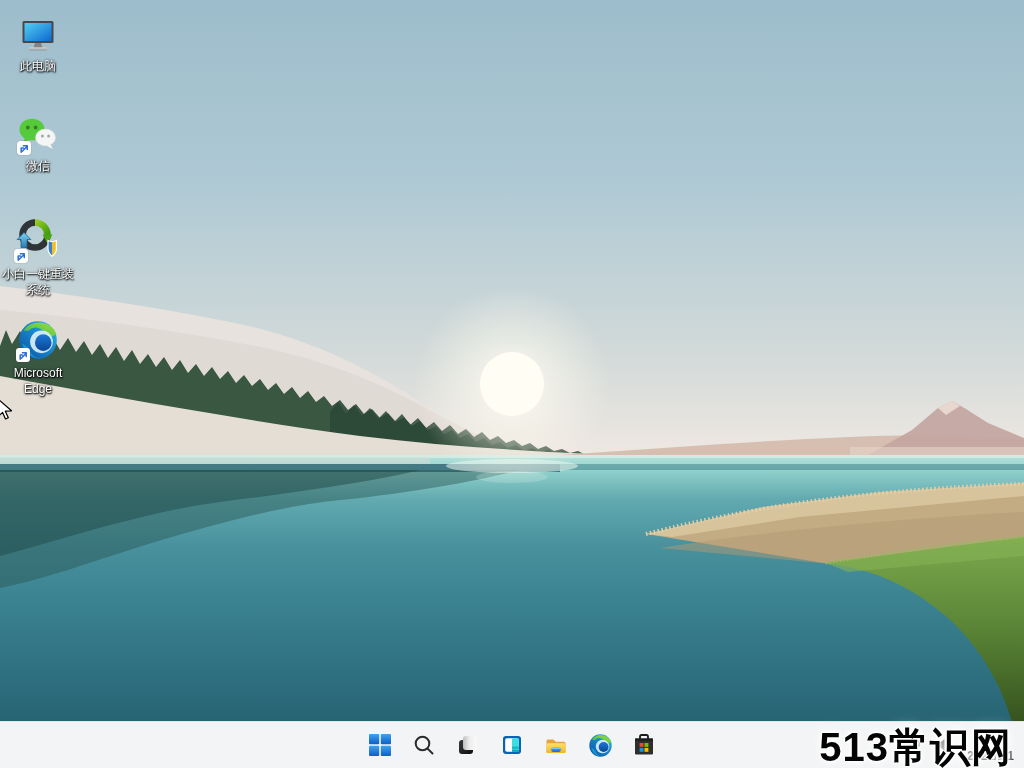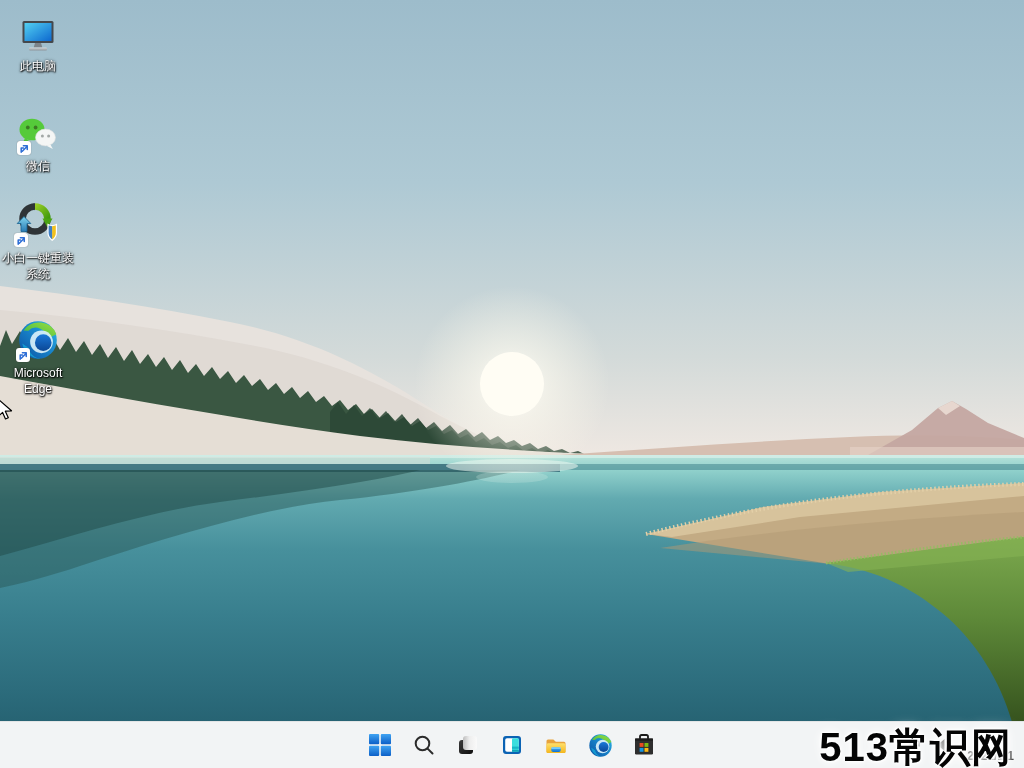--- a/index.html
+++ b/index.html
@@ -193,21 +193,21 @@
     </svg>
     <span class="shortcut-badge">
       <svg width="11" height="11">
           <use href="#shortcut-arrow" width="11" height="11"></use>
         </svg>
     </span>
   </div>
   <div class="icon-label">微信</div>
 </div>
 
-<div class="icon-cell" style="top:200px">
+<div class="icon-cell" style="top:216px">
   <div class="icon-glyph">
     <svg width="46" height="44" viewBox="0 0 46 44">
       <path d="M20,4.5 A12.5,12.5 0 1 0 32.5,17" fill="none" stroke="#2f3437" stroke-width="6.5"></path>
       <path d="M20,4.5 A12.5,12.5 0 0 1 32.5,17" fill="none" stroke="url(#g-arrgreen)" stroke-width="6.5"></path>
       <path d="M27.5,16.5 L37.5,16.5 L32.5,25.5 Z" fill="#4aa314"></path>
       <path d="M19.5,1.2 L19.5,8.3 L11.5,4.8 Z" fill="#2f3437"></path>
       <polygon points="9,14.5 15.8,21.5 12,21.5 12,29.5 6,29.5 6,21.5 2.2,21.5" fill="url(#g-bluearr)" stroke="#17618f" stroke-width=".8"></polygon>
       <path d="M33,22.5 C34.4,23.2 35.8,23.6 37.2,23.6 L37.2,38.3 C36,37.4 33,35 33,30.8 Z" fill="#3f7fc2"></path>
       <path d="M41.4,22.5 C40,23.2 38.6,23.6 37.2,23.6 L37.2,38.3 C38.4,37.4 41.4,35 41.4,30.8 Z" fill="#f2c11d"></path>
       <path d="M33,22.5 C35.8,23.9 38.6,23.9 41.4,22.5 L41.4,30.8 C41.4,35 38.4,37.4 37.2,38.3 C36,37.4 33,35 33,30.8 Z" fill="none" stroke="#fff" stroke-width="1.2"></path>

